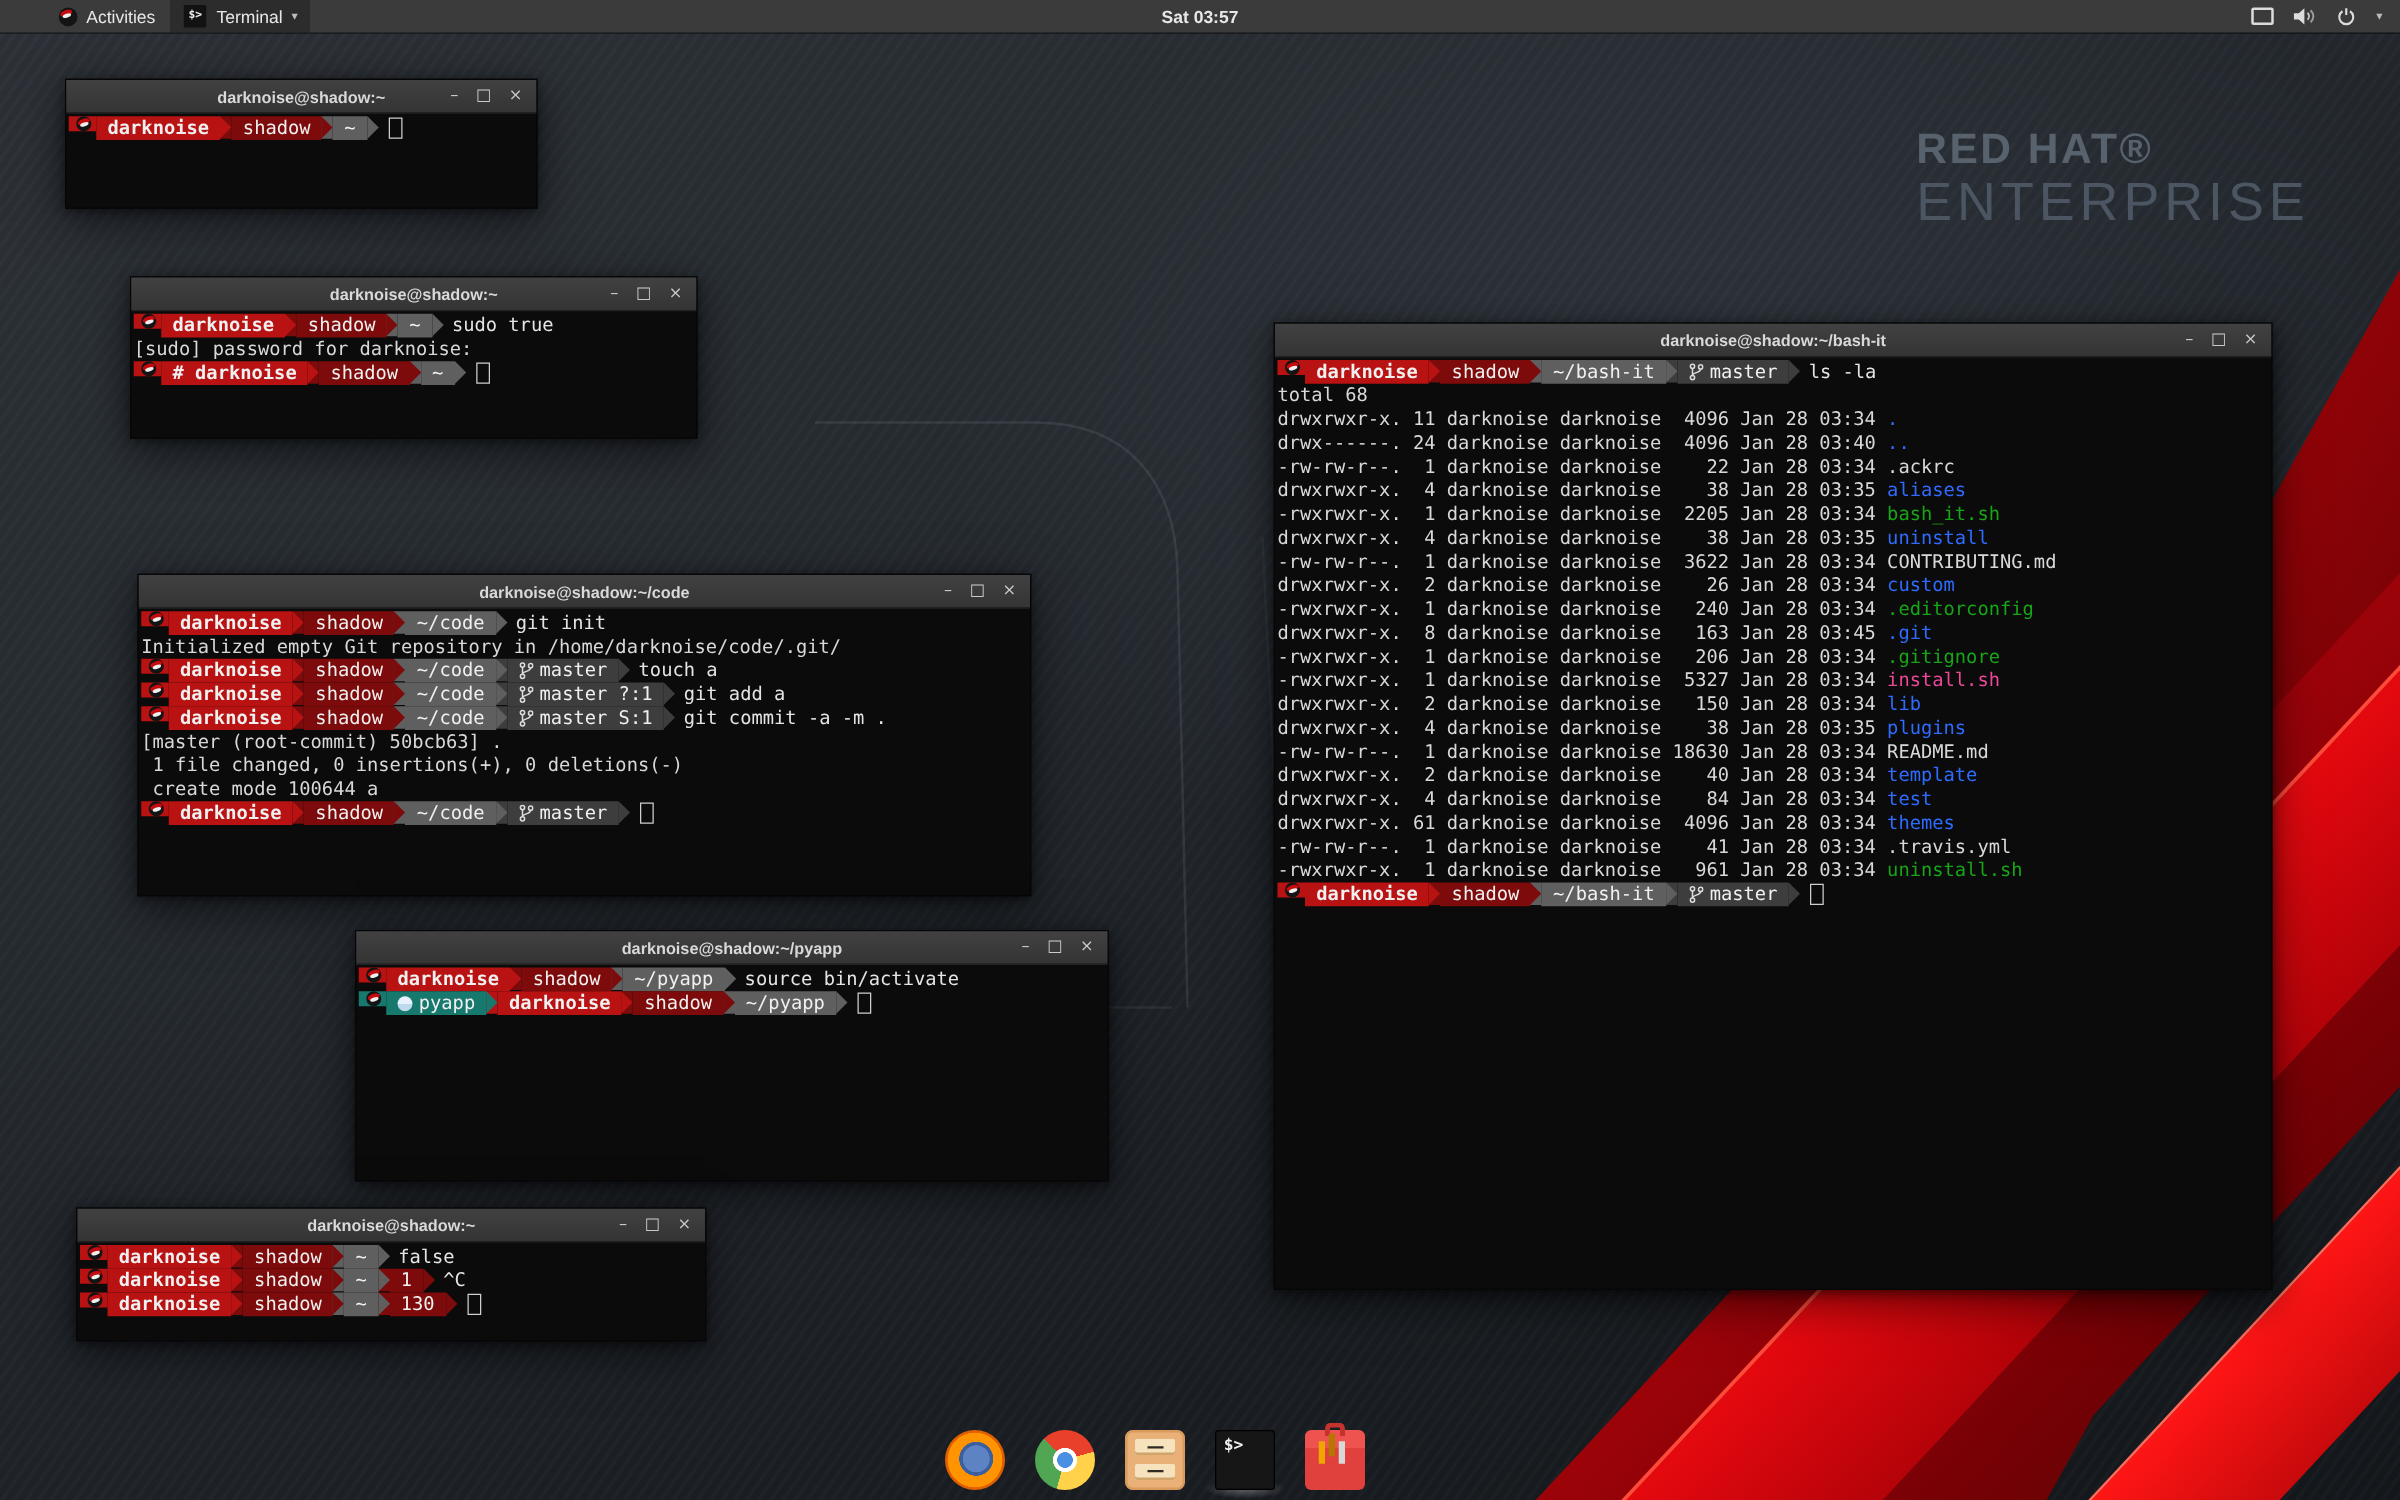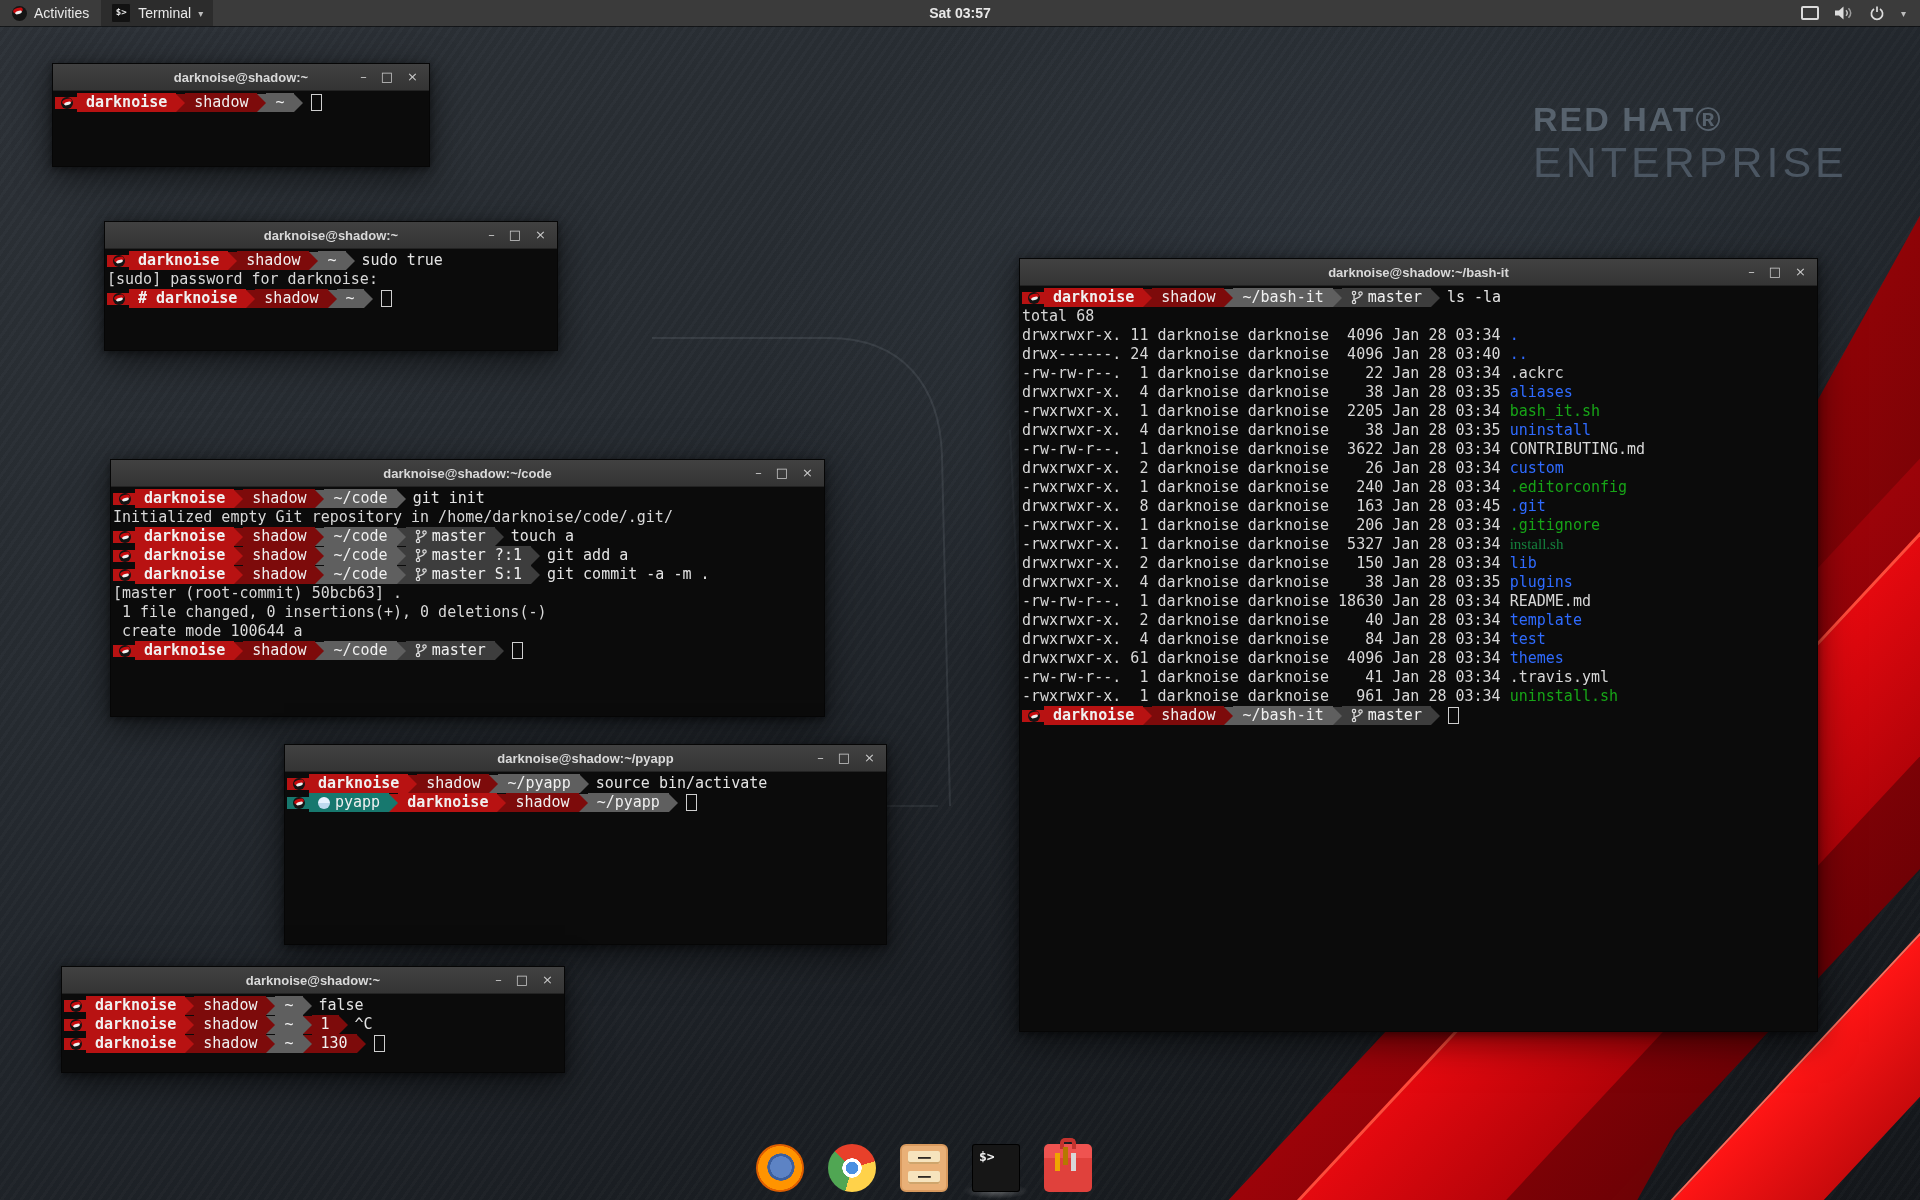--- a/index.html
+++ b/index.html
@@ -26,41 +26,41 @@
 
   
   .branding{position:absolute;left:1533px;top:100px;color:#4e5a66;user-select:none;}
   .branding .b1{font-size:34px;font-weight:bold;letter-spacing:2px;color:#57626d;}
   .branding .b2,.branding .b3{font-size:43px;font-weight:300;letter-spacing:4px;line-height:1.08;color:#4b5662;}
 
   
   .topbar{position:absolute;left:0;top:0;width:1920px;height:26px;background:#3b3b3b;
     display:flex;align-items:center;color:#e8e8e8;font-size:14px;z-index:50;
     box-shadow:0 1px 0 rgba(0,0,0,.55);}
-  .tb-left{display:flex;align-items:flex-end;height:100%;}
+  .tb-left{display:flex;align-items:flex-end;height:100%;margin-left:35px;}
   .activities{display:flex;align-items:center;gap:7px;padding:0 12px;height:100%;}
   .appmenu{display:flex;align-items:center;gap:7px;padding:0 10px;height:100%;background:rgba(0,0,0,.25);}
   .appmenu .term-glyph{width:18px;height:18px;background:#121212;border:1px solid #2c2c2c;color:#e8e8e8;
      font:bold 9px/16px "DejaVu Sans Mono",monospace;text-align:center;border-radius:2px;}
   .caret{font-size:10px;color:#bdbdbd;}
   .tb-clock{position:absolute;left:0;right:0;text-align:center;font-weight:bold;font-size:14px;pointer-events:none;}
   .tb-clock span{pointer-events:auto;margin-top:12px;}
   .tb-right{margin-left:auto;display:flex;align-items:center;gap:16px;padding-right:14px;height:100%;}
   .scr-ico{display:inline-block;width:14px;height:10px;border:2px solid #dcdcdc;border-radius:2px;}
 
   
   .term-window{position:absolute;background:#0b0b0b;border:1px solid #060606;
      box-shadow:0 10px 34px rgba(0,0,0,.55), 0 2px 8px rgba(0,0,0,.45);}
   .titlebar{height:26px;background:linear-gradient(#414141,#343434);position:relative;
      display:flex;align-items:center;border-bottom:1px solid #232323;}
   .tb-title{position:absolute;left:0;right:0;text-align:center;font-weight:bold;font-size:13px;color:#d9d9d9;}
   .tb-controls{margin-left:auto;display:flex;gap:14px;padding-right:11px;z-index:1;}
   .tb-btn{color:#c9c9c9;font-size:13px;line-height:26px;font-family:"DejaVu Sans",sans-serif;}
   .term-body{padding:2px 2px;font:15px/19px "DejaVu Sans Mono",monospace;color:#d8d8d8;}
-  .term-line{display:flex;align-items:center;height:19px;white-space:pre;}
+  .term-line{display:flex;align-items:flex-start;height:19px;white-space:pre;}
   .out-line{white-space:pre;height:19px;}
   .pl-lead{display:flex;align-items:center;padding:0 4px 0 6px;}
   .pl-seg{display:flex;align-items:center;gap:5px;padding:0 9px;color:#f0f0f0;}
   .pl-seg.bold{font-weight:bold;}
   .pl-arrow{width:0;height:0;border-top:9.5px solid transparent;border-bottom:9.5px solid transparent;border-left:9px solid;}
   .cmd{padding-left:7px;color:#e4e4e4;}
   .cursor{display:inline-block;width:9px;height:15px;border:1.5px solid #cfcfcf;margin-left:8px;align-self:center;}
   .seg-ico-python{display:inline-block;width:12px;height:12px;border-radius:50%;
      background:linear-gradient(180deg,#e8f2ff 0 52%,#bfd9ee 52%);}
   .rh-ico{display:inline-block;width:12px;height:12px;border-radius:50%;background:#141414;position:relative;overflow:hidden;}
@@ -244,21 +244,21 @@
           <div class="out-line">drwx------. 24 darknoise darknoise  4096 Jan 28 03:40 <span style="color: rgb(47, 107, 255);">..</span></div>
           <div class="out-line">-rw-rw-r--.  1 darknoise darknoise    22 Jan 28 03:34 <span style="color: rgb(216, 216, 216);">.ackrc</span></div>
           <div class="out-line">drwxrwxr-x.  4 darknoise darknoise    38 Jan 28 03:35 <span style="color: rgb(47, 107, 255);">aliases</span></div>
           <div class="out-line">-rwxrwxr-x.  1 darknoise darknoise  2205 Jan 28 03:34 <span style="color: rgb(23, 165, 23);">bash_it.sh</span></div>
           <div class="out-line">drwxrwxr-x.  4 darknoise darknoise    38 Jan 28 03:35 <span style="color: rgb(47, 107, 255);">uninstall</span></div>
           <div class="out-line">-rw-rw-r--.  1 darknoise darknoise  3622 Jan 28 03:34 <span style="color: rgb(216, 216, 216);">CONTRIBUTING.md</span></div>
           <div class="out-line">drwxrwxr-x.  2 darknoise darknoise    26 Jan 28 03:34 <span style="color: rgb(47, 107, 255);">custom</span></div>
           <div class="out-line">-rwxrwxr-x.  1 darknoise darknoise   240 Jan 28 03:34 <span style="color: rgb(23, 165, 23);">.editorconfig</span></div>
           <div class="out-line">drwxrwxr-x.  8 darknoise darknoise   163 Jan 28 03:45 <span style="color: rgb(47, 107, 255);">.git</span></div>
           <div class="out-line">-rwxrwxr-x.  1 darknoise darknoise   206 Jan 28 03:34 <span style="color: rgb(23, 165, 23);">.gitignore</span></div>
-          <div class="out-line">-rwxrwxr-x.  1 darknoise darknoise  5327 Jan 28 03:34 <span style="color: #15803d; font-family: Liberation Serif, serif;">install.sh</span></div>
+          <div class="out-line">-rwxrwxr-x.  1 darknoise darknoise  5327 Jan 28 03:34 <span style="color: #ec4899;">install.sh</span></div>
           <div class="out-line">drwxrwxr-x.  2 darknoise darknoise   150 Jan 28 03:34 <span style="color: rgb(47, 107, 255);">lib</span></div>
           <div class="out-line">drwxrwxr-x.  4 darknoise darknoise    38 Jan 28 03:35 <span style="color: rgb(47, 107, 255);">plugins</span></div>
           <div class="out-line">-rw-rw-r--.  1 darknoise darknoise 18630 Jan 28 03:34 <span style="color: rgb(216, 216, 216);">README.md</span></div>
           <div class="out-line">drwxrwxr-x.  2 darknoise darknoise    40 Jan 28 03:34 <span style="color: rgb(47, 107, 255);">template</span></div>
           <div class="out-line">drwxrwxr-x.  4 darknoise darknoise    84 Jan 28 03:34 <span style="color: rgb(47, 107, 255);">test</span></div>
           <div class="out-line">drwxrwxr-x. 61 darknoise darknoise  4096 Jan 28 03:34 <span style="color: rgb(47, 107, 255);">themes</span></div>
           <div class="out-line">-rw-rw-r--.  1 darknoise darknoise    41 Jan 28 03:34 <span style="color: rgb(216, 216, 216);">.travis.yml</span></div>
           <div class="out-line">-rwxrwxr-x.  1 darknoise darknoise   961 Jan 28 03:34 <span style="color: rgb(23, 165, 23);">uninstall.sh</span></div>
           <div class="term-line"><span class="pl-lead" style="background: rgb(184, 18, 18);"><span class="rh-ico"></span></span><span class="pl-seg bold" style="background: rgb(184, 18, 18);"><span>darknoise</span></span><span class="pl-arrow" style="border-left-color: rgb(184, 18, 18); background: rgb(125, 11, 11);"></span><span class="pl-seg" style="background: rgb(125, 11, 11);"><span>shadow</span></span><span class="pl-arrow" style="border-left-color: rgb(125, 11, 11); background: rgb(95, 95, 95);"></span><span class="pl-seg" style="background: rgb(95, 95, 95);"><span>~/bash-it</span></span><span class="pl-arrow" style="border-left-color: rgb(95, 95, 95); background: rgb(61, 61, 61);"></span><span class="pl-seg" style="background: rgb(61, 61, 61);"><span><svg width="12" height="15" viewBox="0 0 12 15" style="display:block">
                   <circle cx="3" cy="3" r="1.7" fill="none" stroke="#ddd" stroke-width="1.2"></circle>

